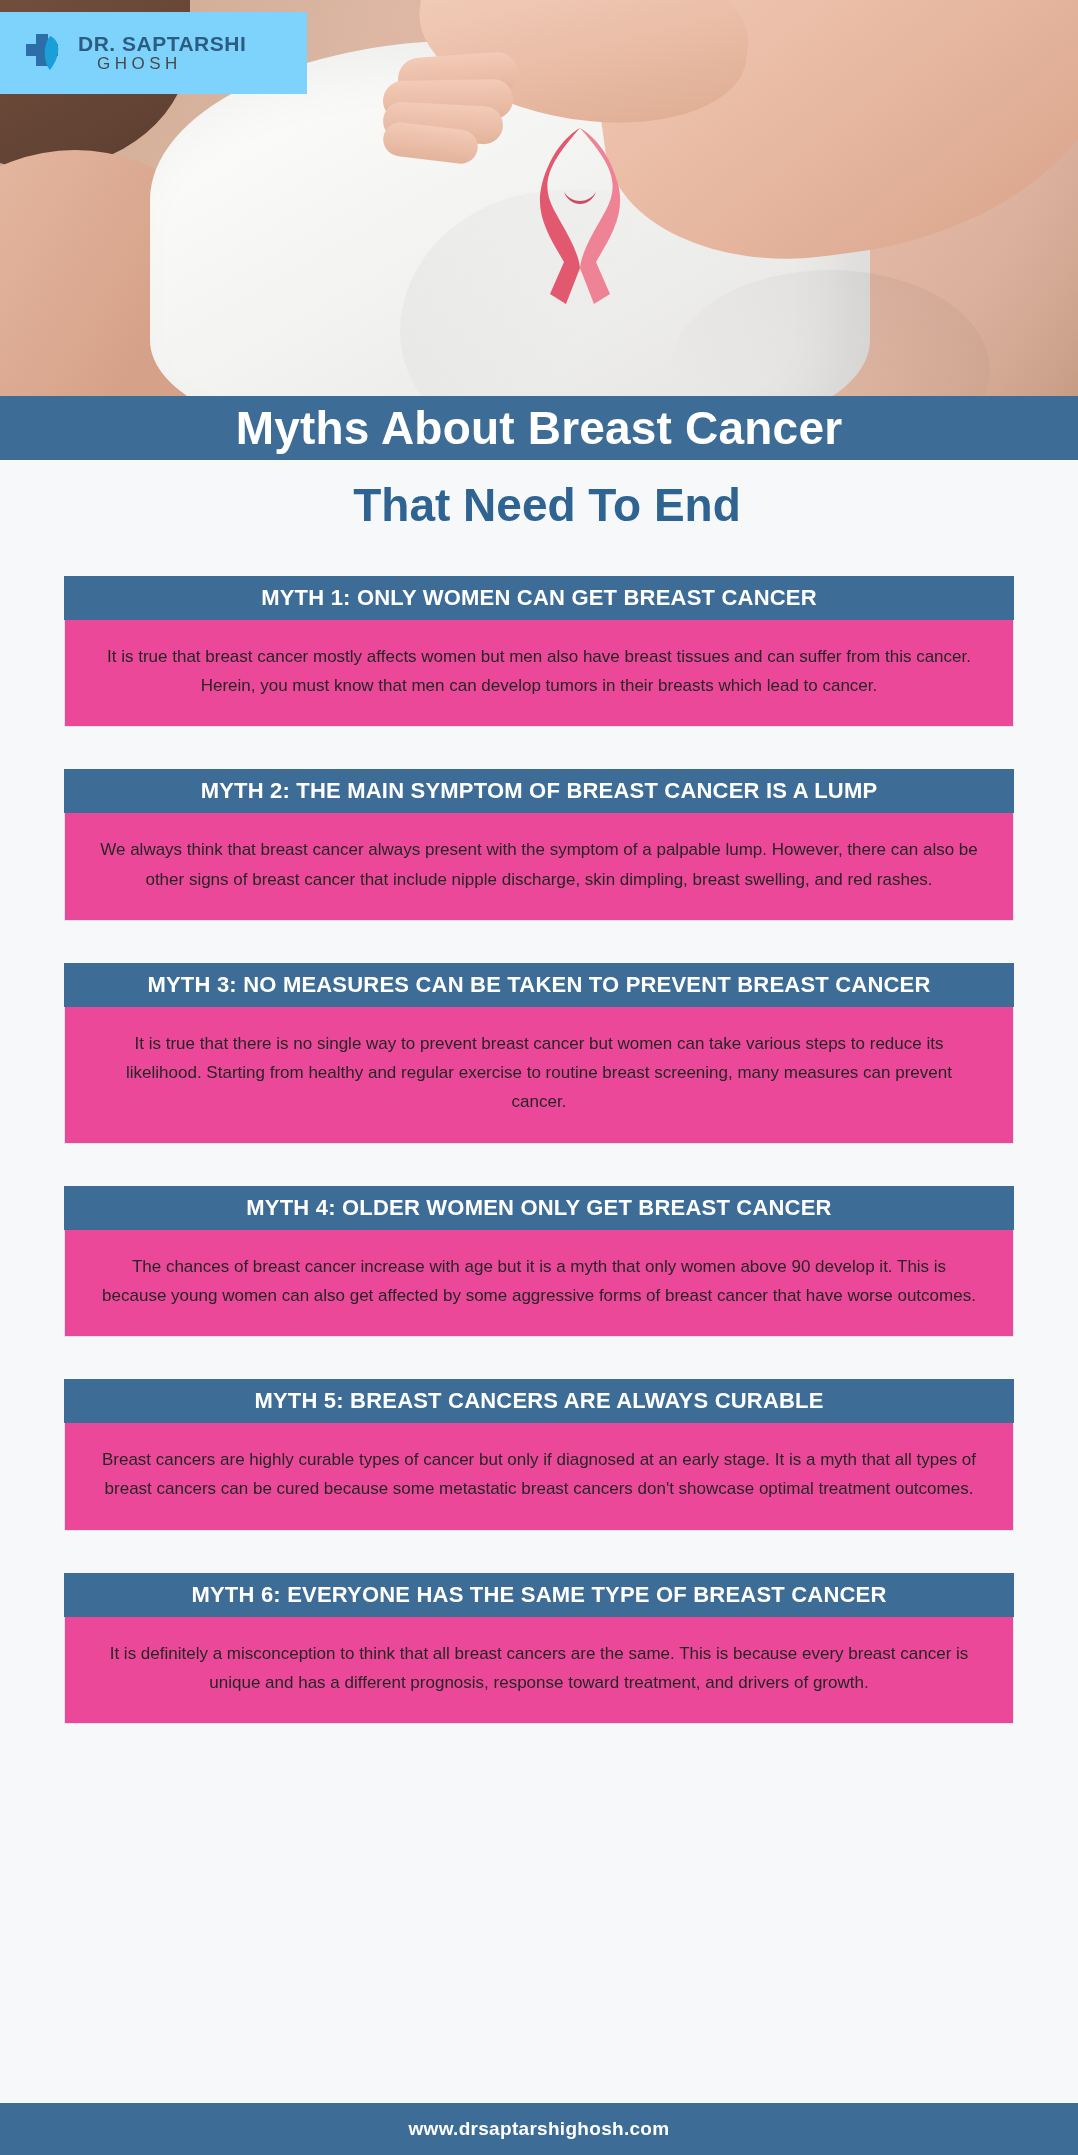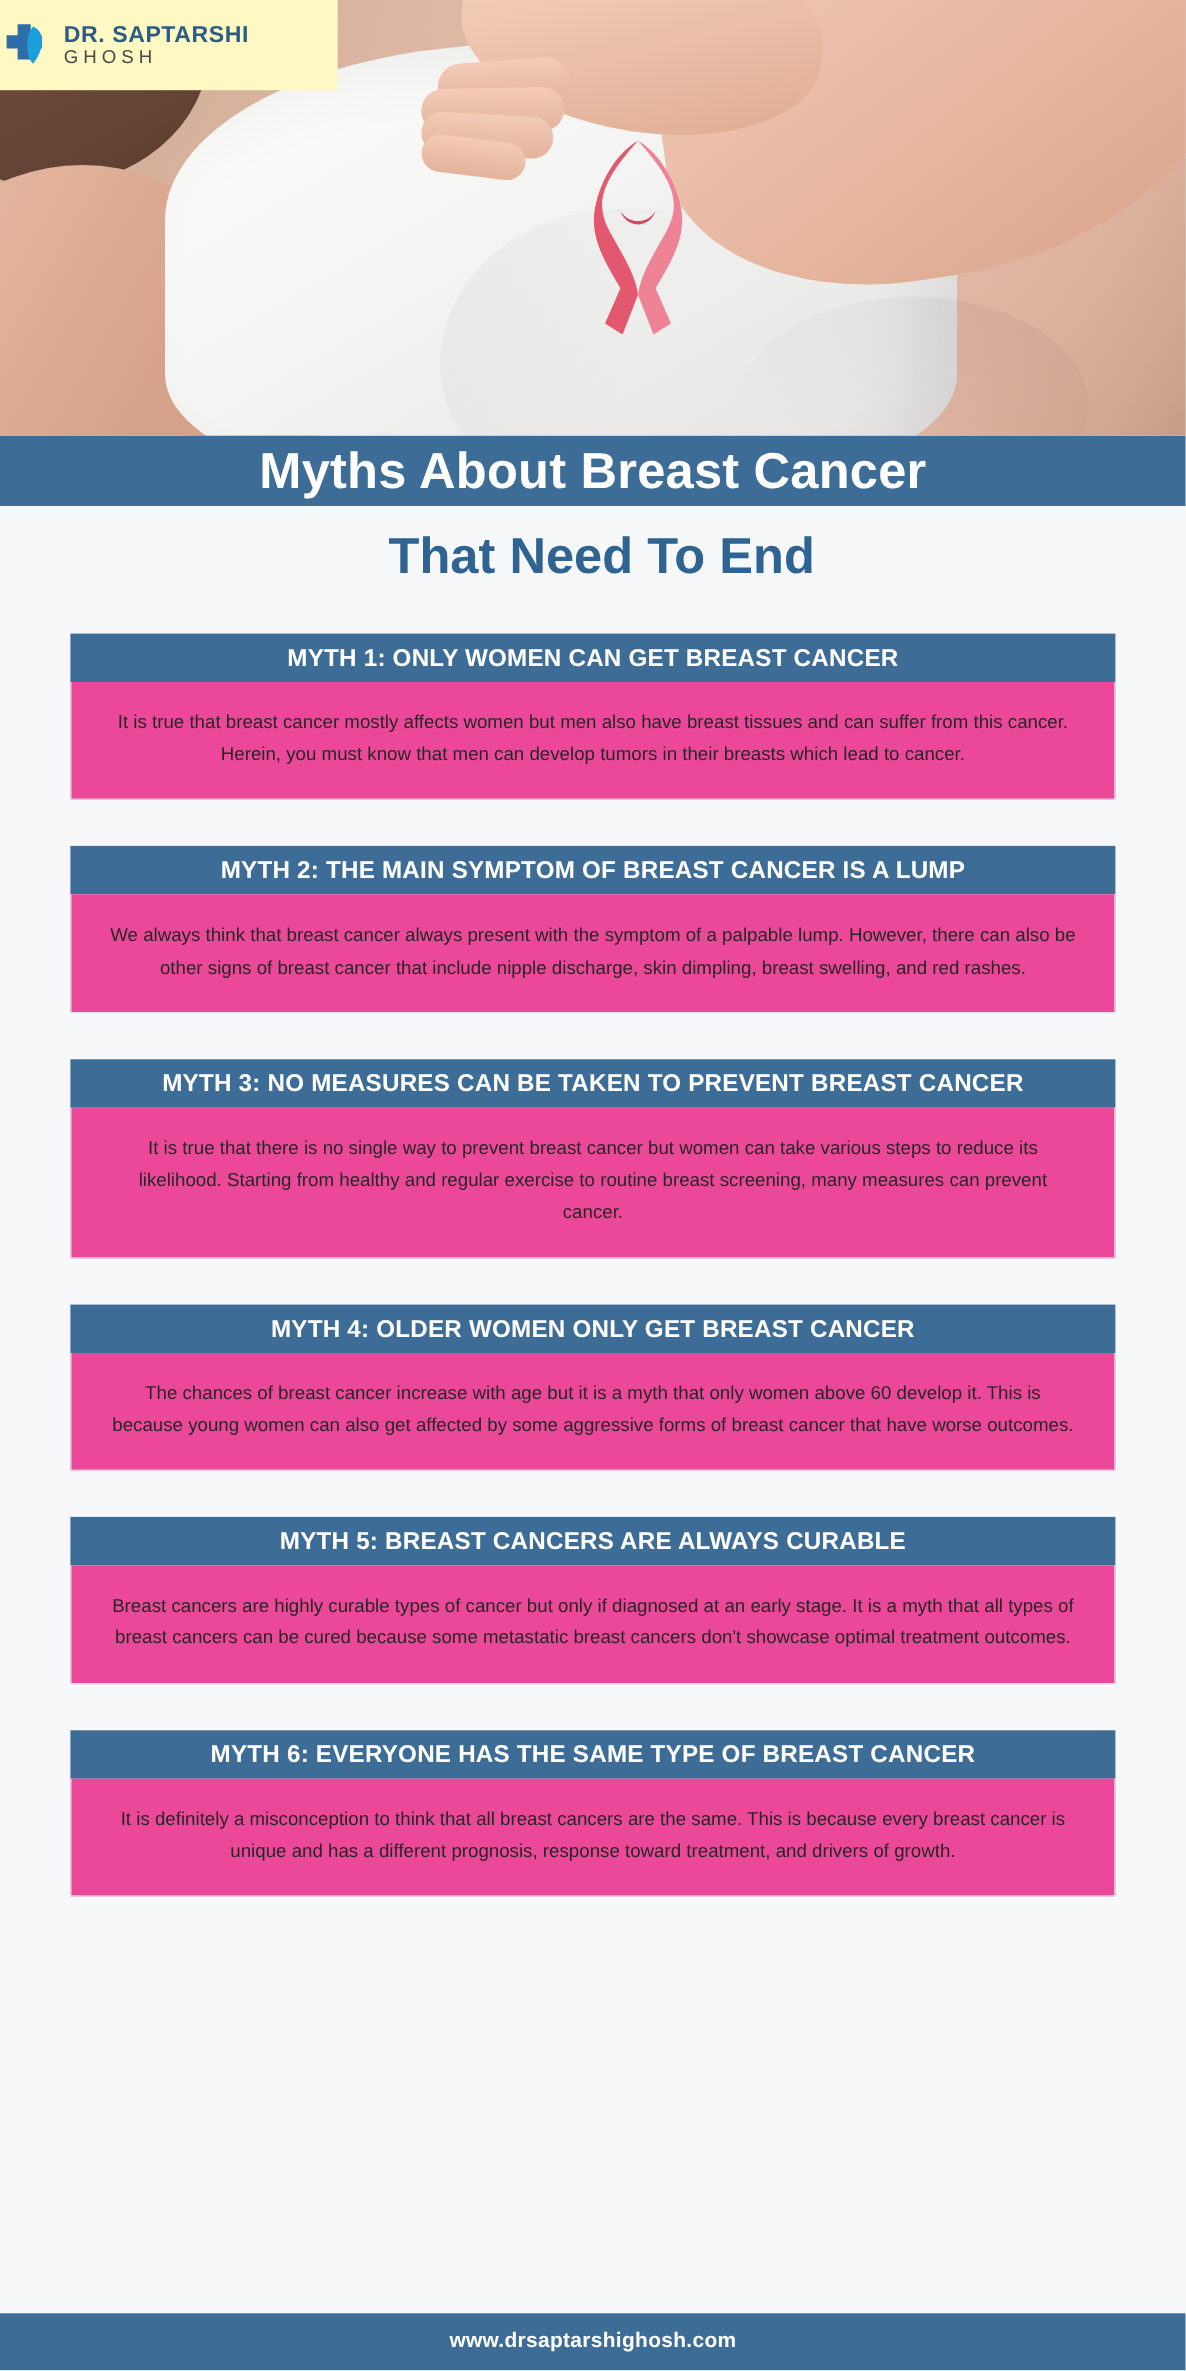--- a/index.html
+++ b/index.html
@@ -110,35 +110,35 @@
   .ribbon {
     position: absolute;
     left: 520px; top: 118px;
     width: 120px; height: 190px;
   }
   .ribbon svg { display:block; }
 
   
   .logo-card {
     position: absolute;
-    left: 0; top: 0;
+    left: 0; top: 12px;
     width: 307px; height: 82px;
-    background: #fef9c3;
+    background: #7dd3fc;
     display: flex;
     align-items: center;
     gap: 12px;
-    padding: 0 0;
+    padding: 0 20px;
   }
   .logo-mark { width: 46px; height: 46px; flex: 0 0 auto; }
   .logo-text { line-height: 1.05; }
   .logo-text .l1 {
     font-size: 21px; font-weight: bold; color: #2d5c83; letter-spacing: .5px;
   }
   .logo-text .l2 {
-    font-size: 17px; font-weight: normal; color: #4a4a4a; letter-spacing: 4.5px;
+    font-size: 17px; font-weight: normal; color: #4a4a4a; letter-spacing: 4.5px; margin-left: 19px;
   }
 
   
   .title-band {
     width: 1078px;
     height: 64px;
     background: #3d6d96;
     display: flex;
     align-items: center;
     justify-content: center;
@@ -289,21 +289,21 @@
       <div class="card-body">
         <p>It is true that there is no single way to prevent breast cancer but women can take various steps to reduce its likelihood. Starting from healthy and regular exercise to routine breast screening, many measures can prevent cancer.</p>
       </div>
     </div>
 
     <div class="card">
       <div class="card-head">
         <span>MYTH 4: OLDER WOMEN ONLY GET BREAST CANCER</span>
       </div>
       <div class="card-body">
-        <p>The chances of breast cancer increase with age but it is a myth that only women above 60 develop it. This is because young women can also get affected by some aggressive forms of breast cancer that have worse outcomes.</p>
+        <p>The chances of breast cancer increase with age but it is a myth that only women above 90 develop it. This is because young women can also get affected by some aggressive forms of breast cancer that have worse outcomes.</p>
       </div>
     </div>
 
     <div class="card">
       <div class="card-head">
         <span>MYTH 5: BREAST CANCERS ARE ALWAYS CURABLE</span>
       </div>
       <div class="card-body">
         <p>Breast cancers are highly curable types of cancer but only if diagnosed at an early stage. It is a myth that all types of breast cancers can be cured because some metastatic breast cancers don't showcase optimal treatment outcomes.</p>
       </div>

